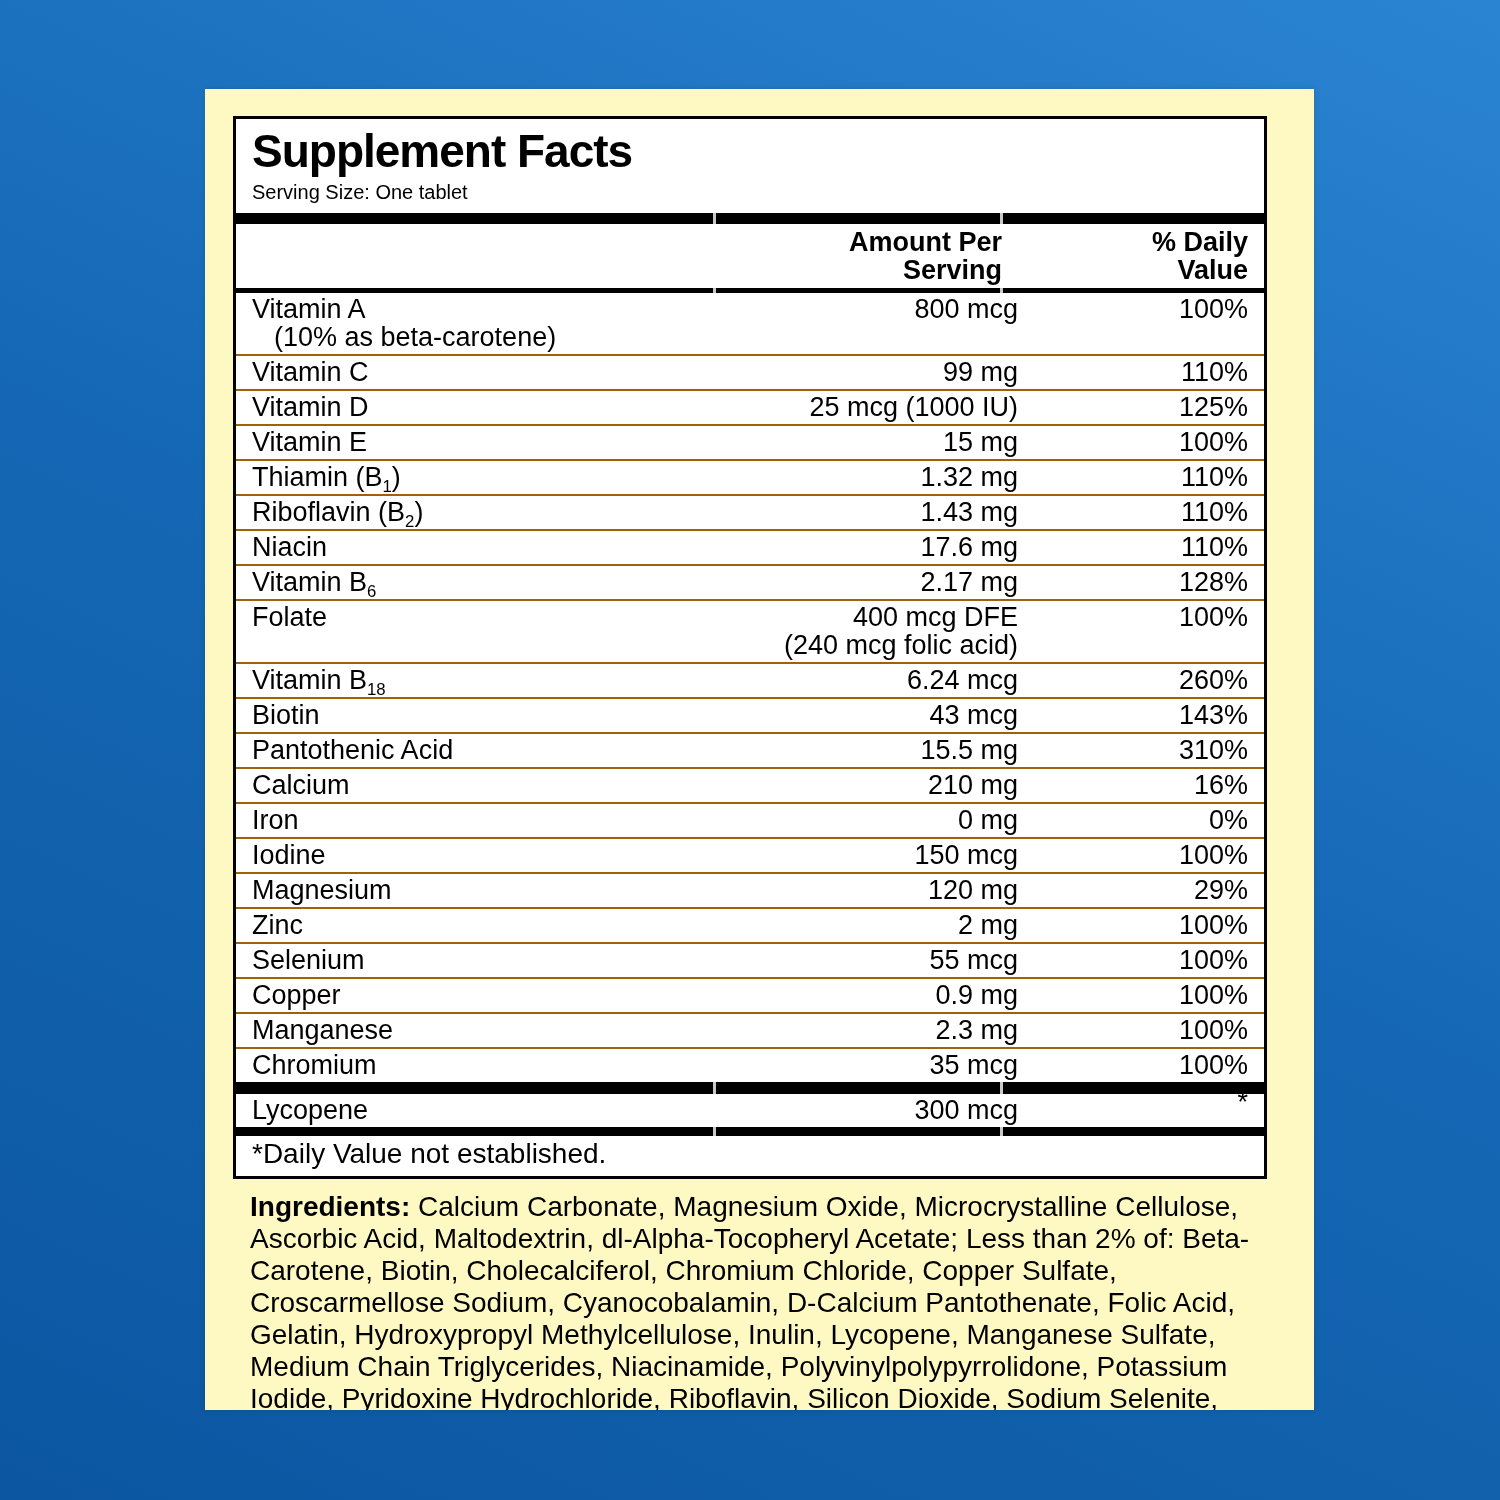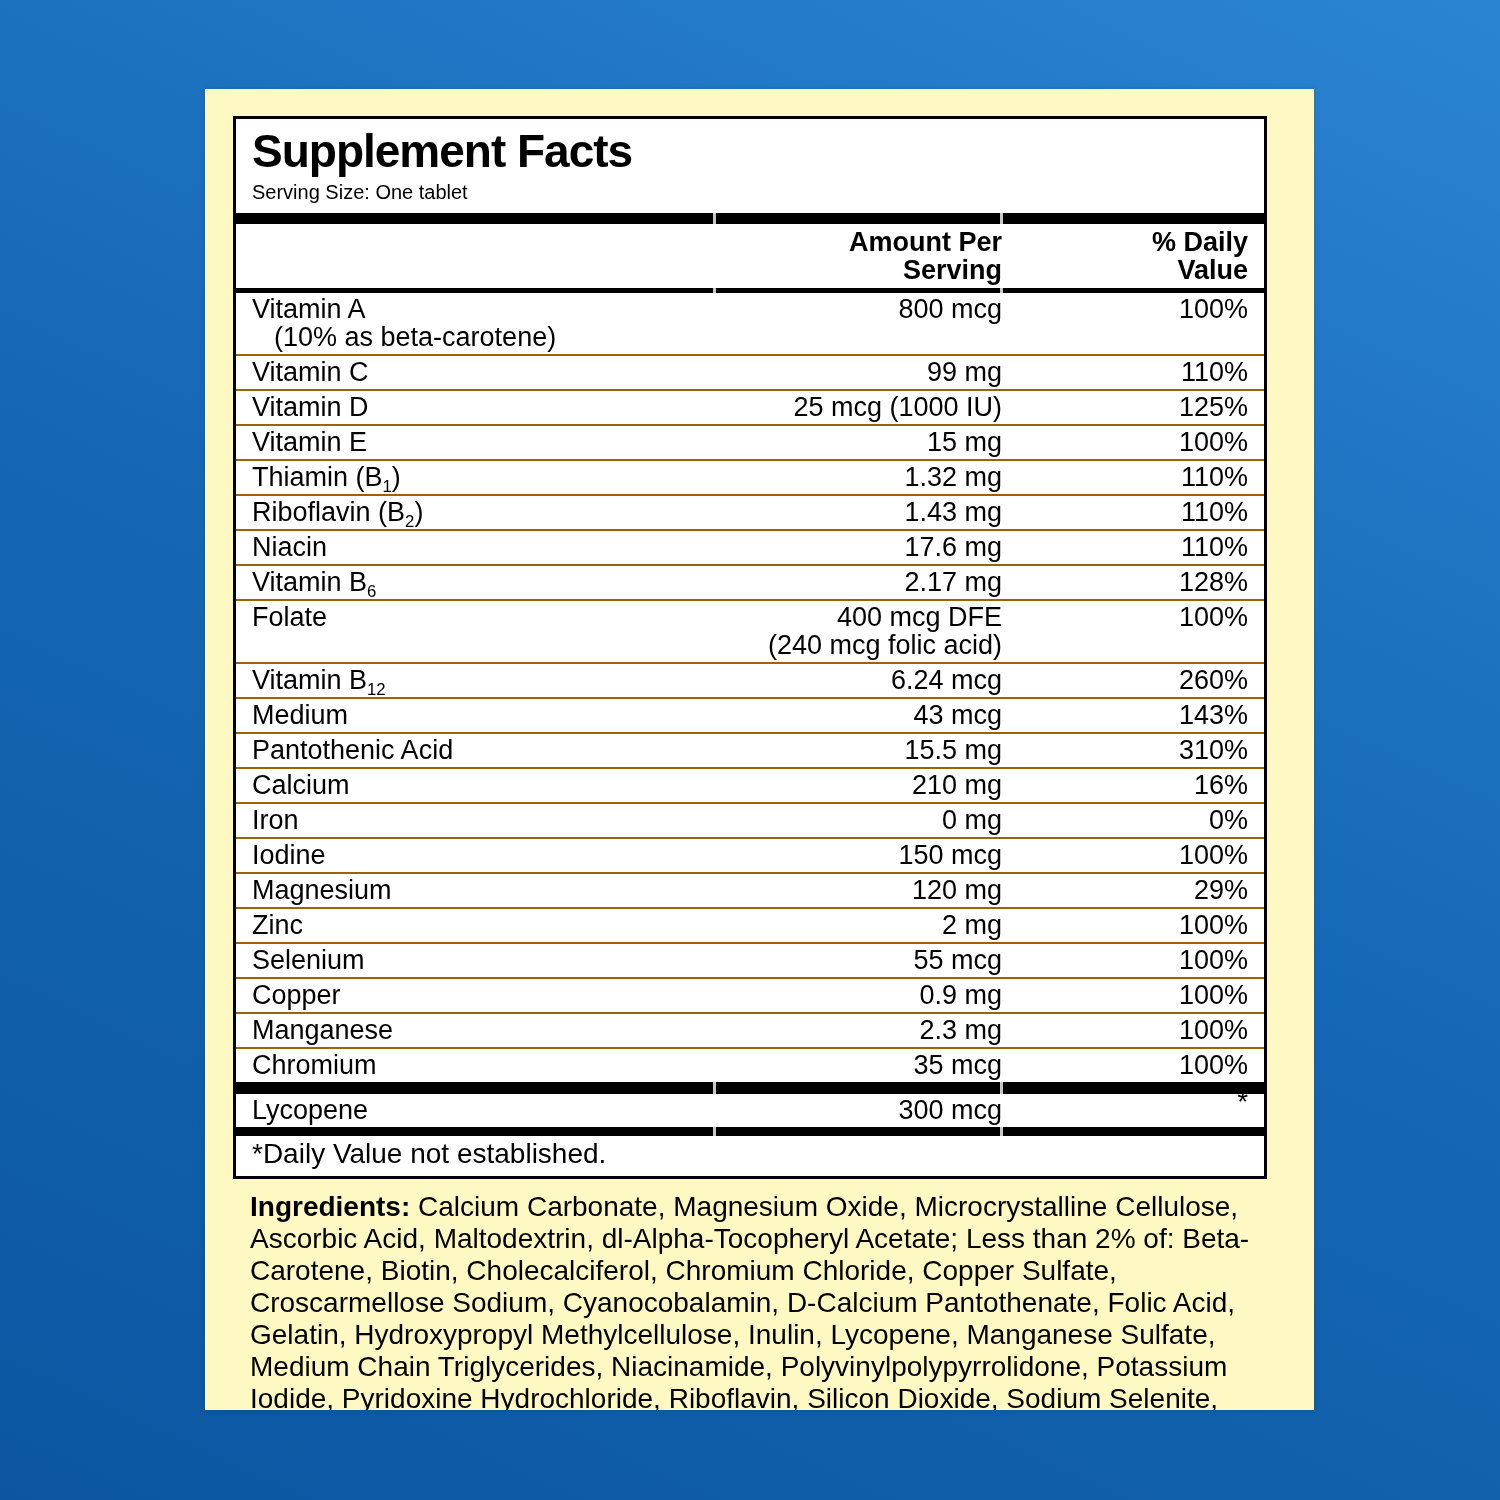--- a/index.html
+++ b/index.html
@@ -23,21 +23,21 @@
   .bar.thick{height:11px;}
   .bar.thin{height:5px;}
   .bar.mid{height:9px;}
   .bar.thick2{height:12px;}
   .hdr{display:flex;padding:4px 16px;font-weight:bold;font-size:27px;line-height:28px;}
   .hdr .n{flex:0 0 460px;}
   .hdr .a{flex:0 0 290px;text-align:right;white-space:pre-line;}
   .hdr .d{flex:1;text-align:right;white-space:pre-line;}
   .rows .row + .row{border-top:2px solid #a16207;}
   .row{padding:2px 16px 3px 16px;font-size:27px;line-height:28px;}
-  .row .line{display:flex;}
+  .row .line{display:flex;gap:16px;}
   .row .n{flex:0 0 460px;}
   .row .a{flex:0 0 290px;text-align:right;}
   .row .d{flex:1;text-align:right;}
   .row sub{font-size:0.62em;line-height:0;}
   .row .indent{padding-left:22px;flex:1 1 auto;}
   .row .d .star{position:relative;top:-8px;}
   .footrow{padding:3px 16px 7px 16px;font-size:28px;line-height:30px;}
   .ingredients{margin:12px 30px 0 45px;width:1015px;font-size:28px;line-height:32px;}
   .ingredients b{font-weight:bold;}
 </style>
@@ -131,28 +131,28 @@
             <span class="d">100%</span>
           </div>
           <div class="line">
             <span class="n"></span>
             <span class="a">(240 mcg folic acid)</span>
             <span class="d"></span>
           </div>
         </div>
         <div class="row">
           <div class="line">
-            <span class="n">Vitamin B<sub>12</sub></span>
+            <span class="n">Vitamin B<sub>18</sub></span>
             <span class="a">6.24 mcg</span>
             <span class="d">260%</span>
           </div>
         </div>
         <div class="row">
           <div class="line">
-            <span class="n">Medium</span>
+            <span class="n">Biotin</span>
             <span class="a">43 mcg</span>
             <span class="d">143%</span>
           </div>
         </div>
         <div class="row">
           <div class="line">
             <span class="n">Pantothenic Acid</span>
             <span class="a">15.5 mg</span>
             <span class="d">310%</span>
           </div>

